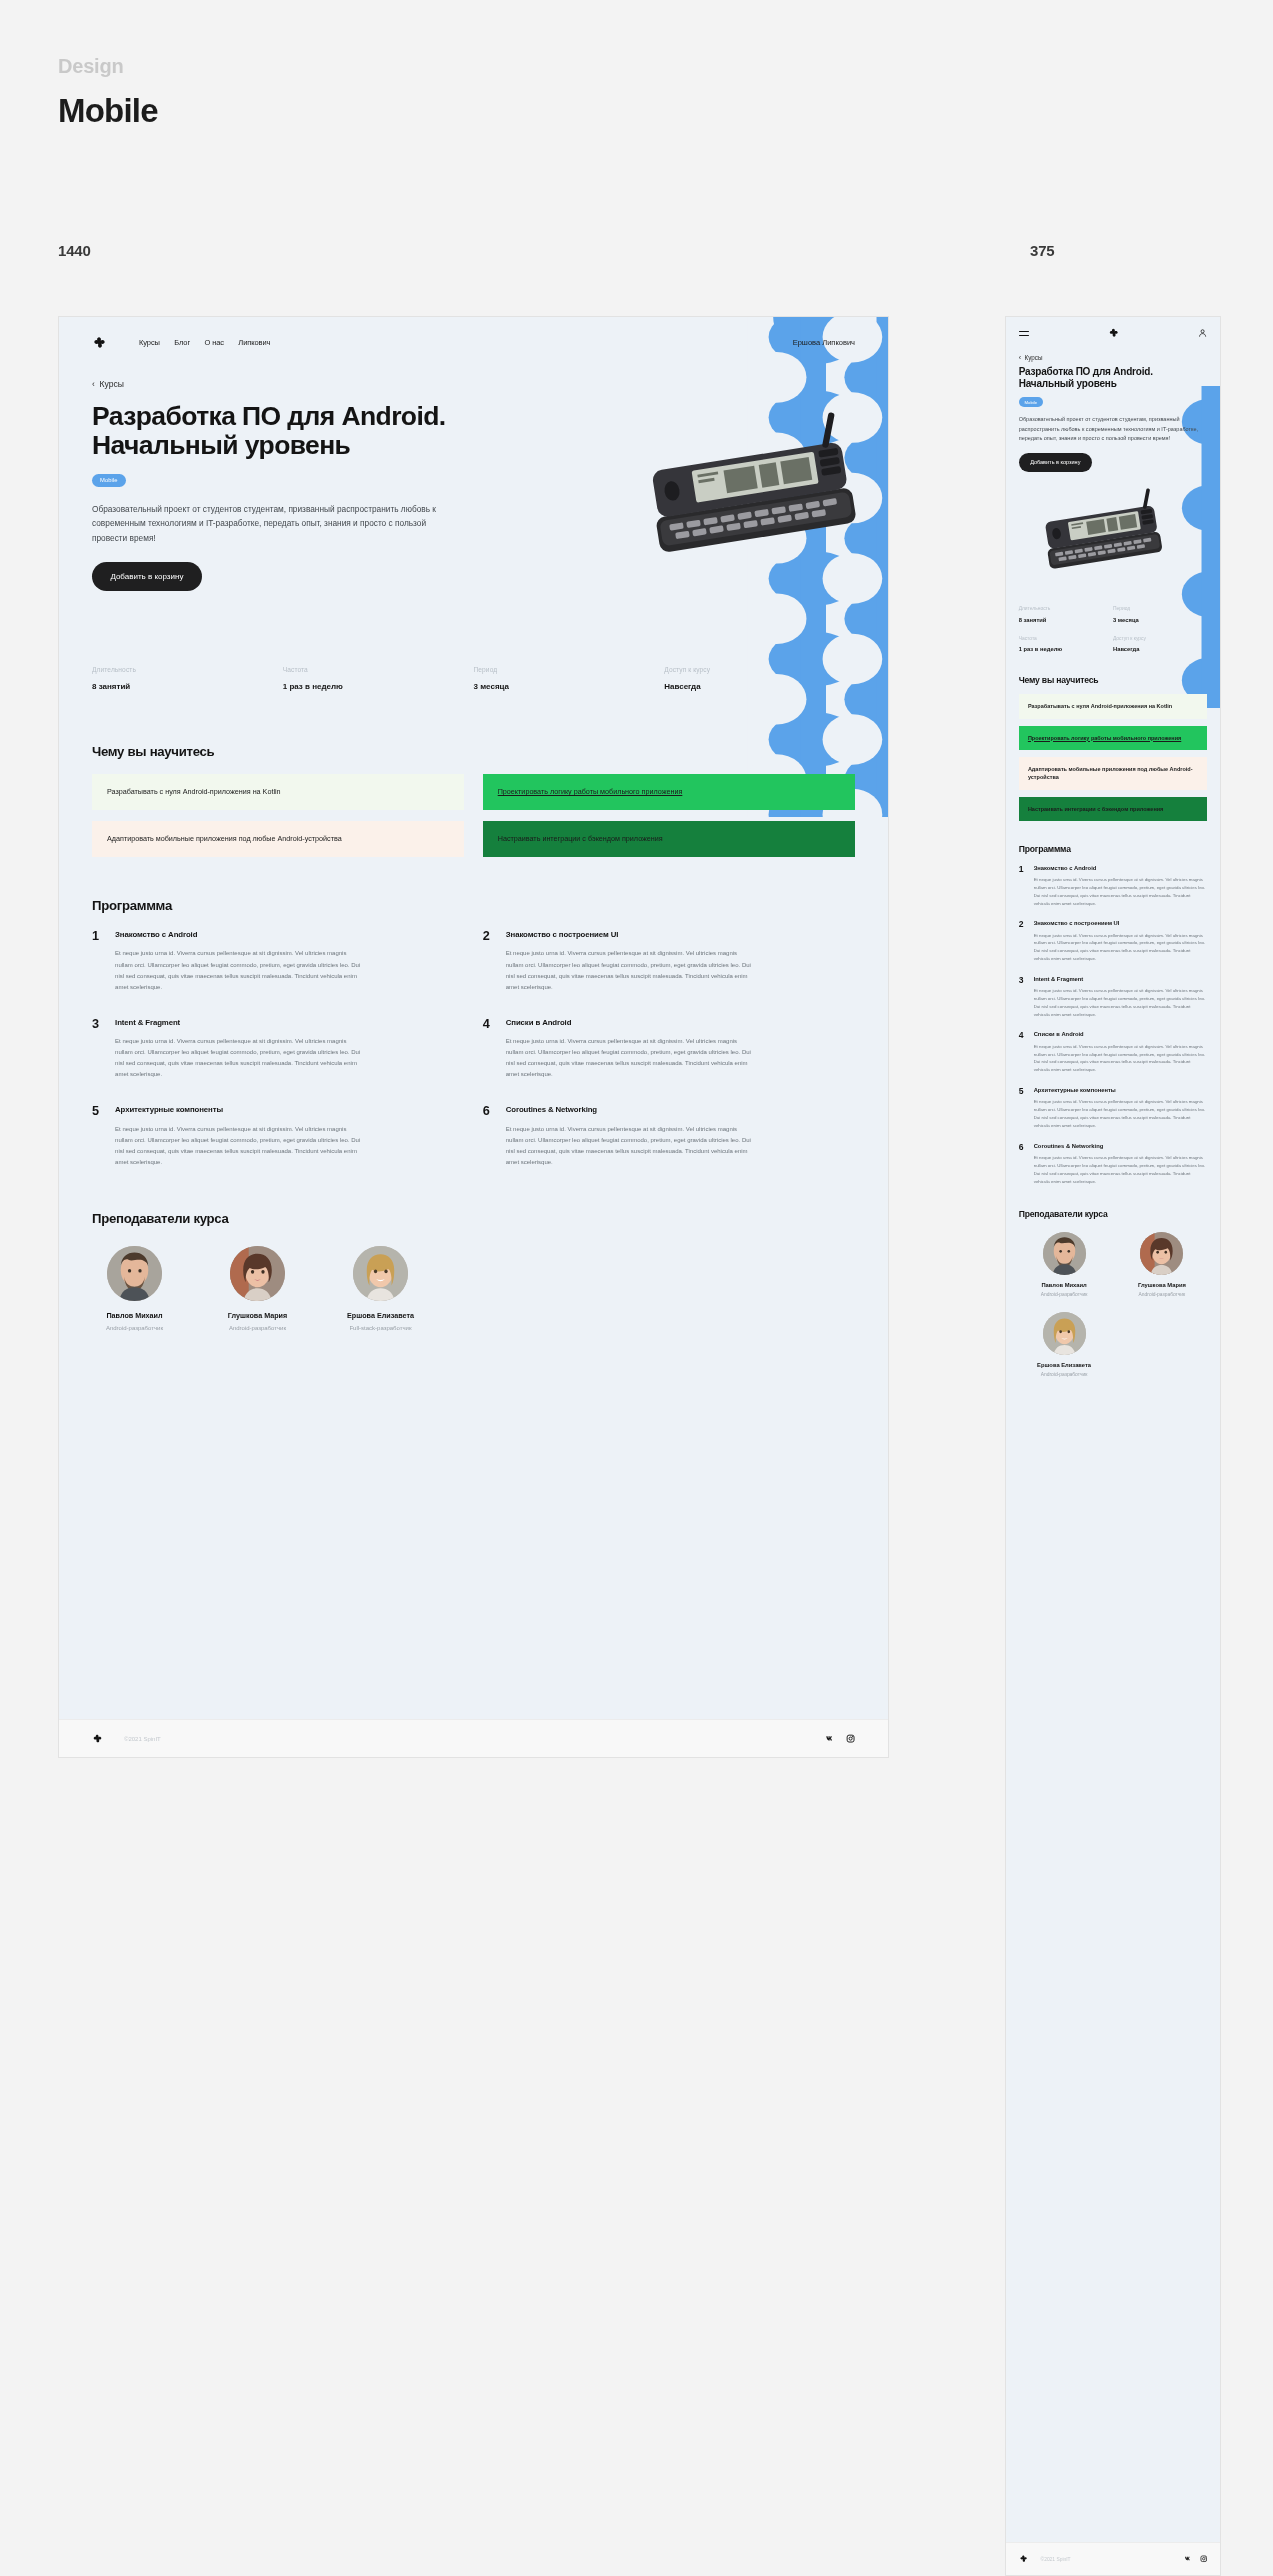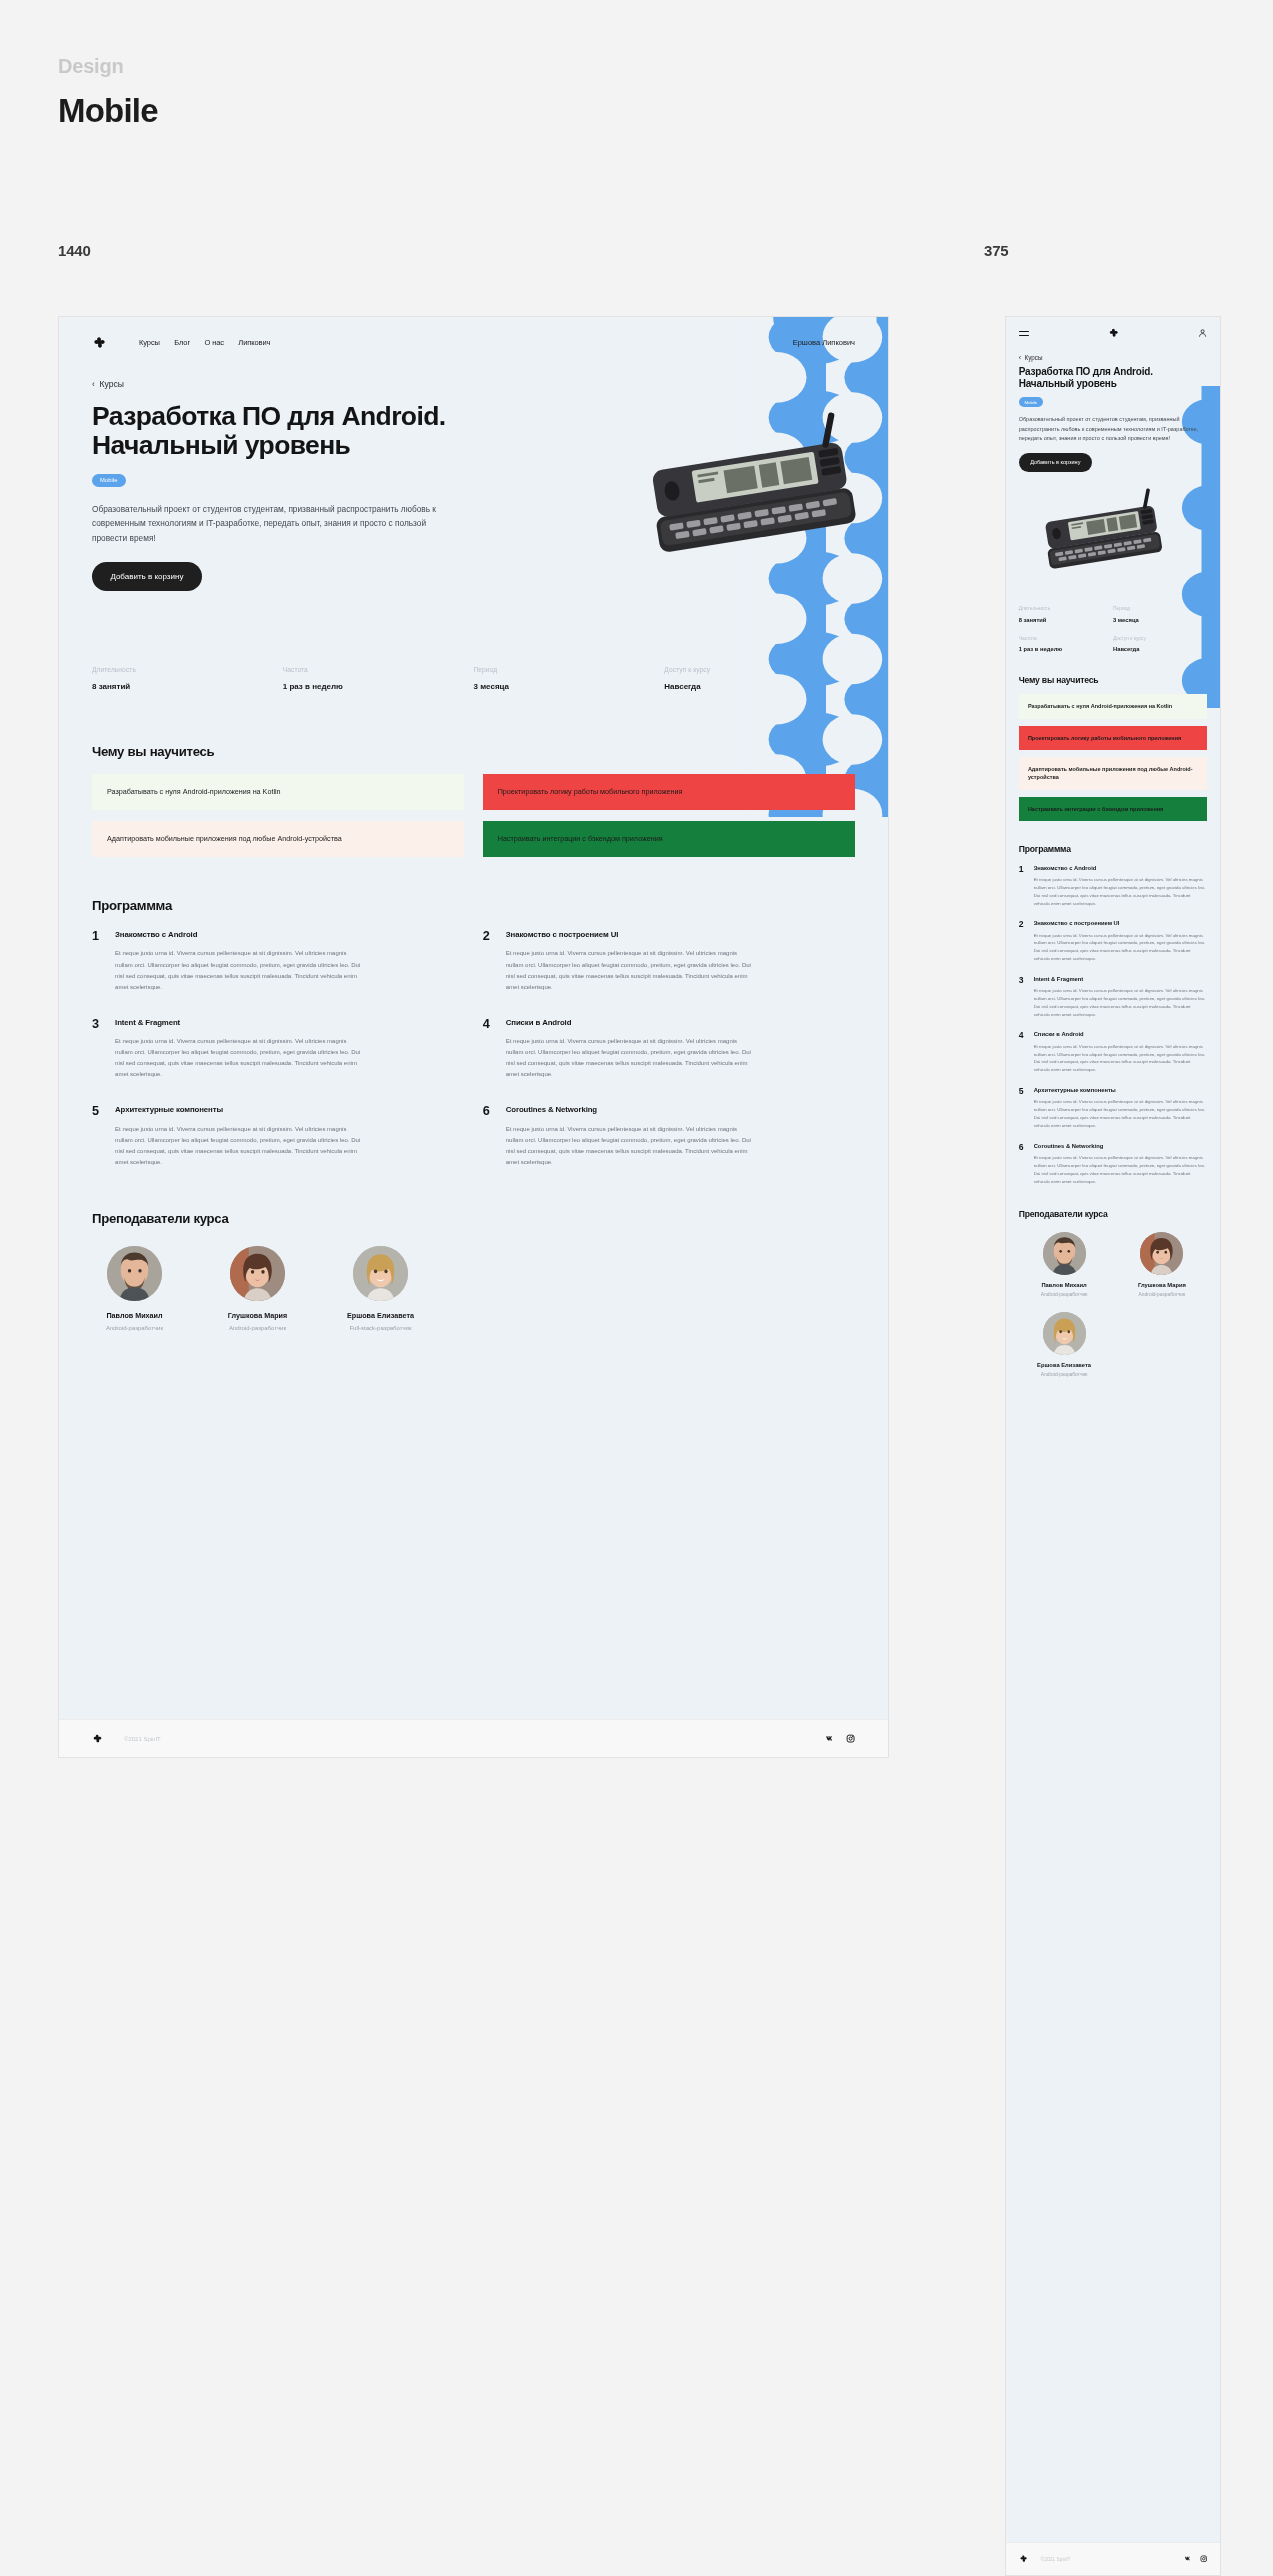--- a/index.html
+++ b/index.html
@@ -17,21 +17,21 @@
     font-size: 20px; font-weight: 700; color: #c9c9c9; letter-spacing: -0.2px;
   }
   .page-title {
     position: absolute; left: 58px; top: 92px;
     font-size: 33px; font-weight: 700; color: #1c1c1c; letter-spacing: -0.8px;
   }
   .bp-label {
     position: absolute; font-size: 15px; font-weight: 700; color: #3a3a3a; letter-spacing: -0.2px;
   }
   .bp-desktop { left: 58px; top: 242px; }
-  .bp-mobile  { left: 984px; top: 242px; }
+  .bp-mobile  { left: 1030px; top: 242px; }
 
   
   .frame {
     position: absolute;
     background: #edf2f7;
     border: 0.6px solid #e2e2e2;
     overflow: hidden;
   }
   .frame-desktop { left: 58px; top: 316px; width: 831px; height: 1442px; }
   .frame-mobile  { left: 1005px; top: 316px; width: 216px; height: 2260px; }
@@ -108,21 +108,21 @@
 
   
   .learn-grid {
     display: grid; grid-template-columns: 1fr 1fr; gap: 10.4px 18.4px; margin-top: 15px;
   }
   .learn-card {
     padding: 12.7px 15px; min-height: 32px; display: flex; align-items: center;
     font-size: 7.2px; line-height: 1.55; color: #1b1b1b;
   }
   .lc0 { background: #f2f8ee; }
-  .lc1 { background: #ef4444; }
+  .lc1 { background: #22c55e; text-decoration: underline; }
   .lc2 { background: #fbf1ea; }
   .lc3 { background: #15803d; }
 
   
   .prog-grid {
     display: grid; grid-template-columns: 1fr 1fr; gap: 25px 18.4px; margin-top: 17px;
   }
   .prog-item { display: flex; gap: 10.4px; }
   .prog-num {
     font-size: 12.7px; font-weight: 700; color: #141414; line-height: 1; width: 12.7px; flex: none;

